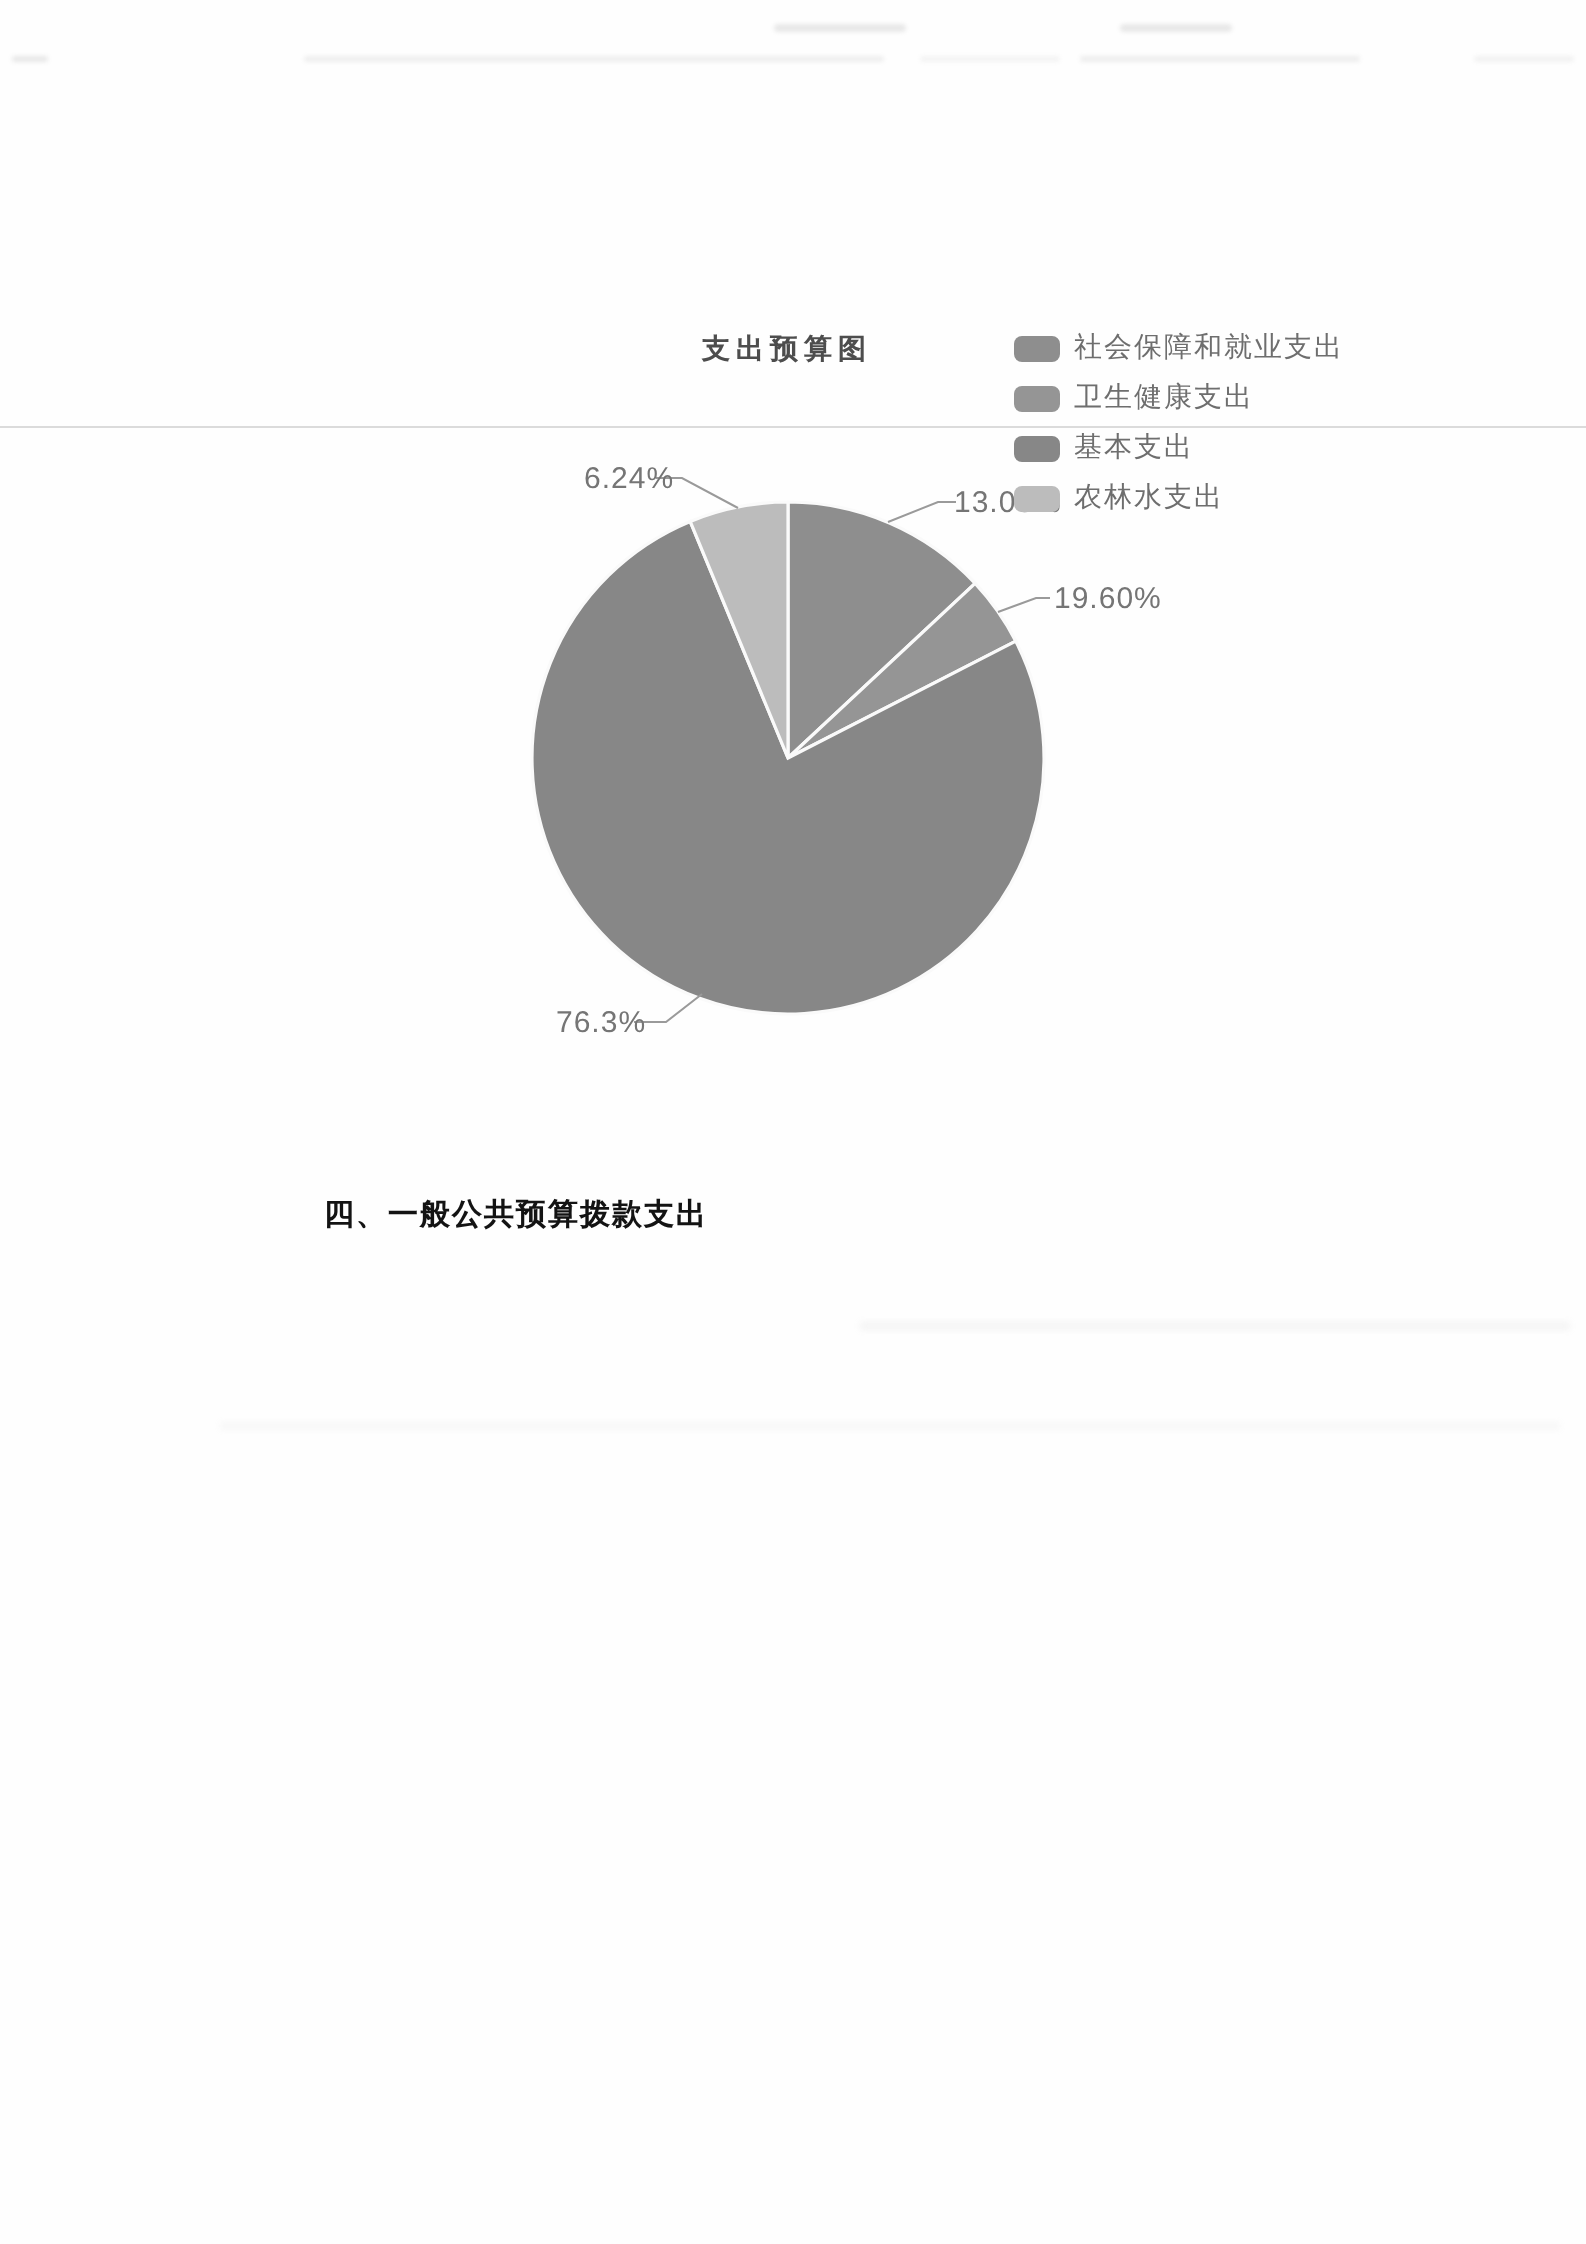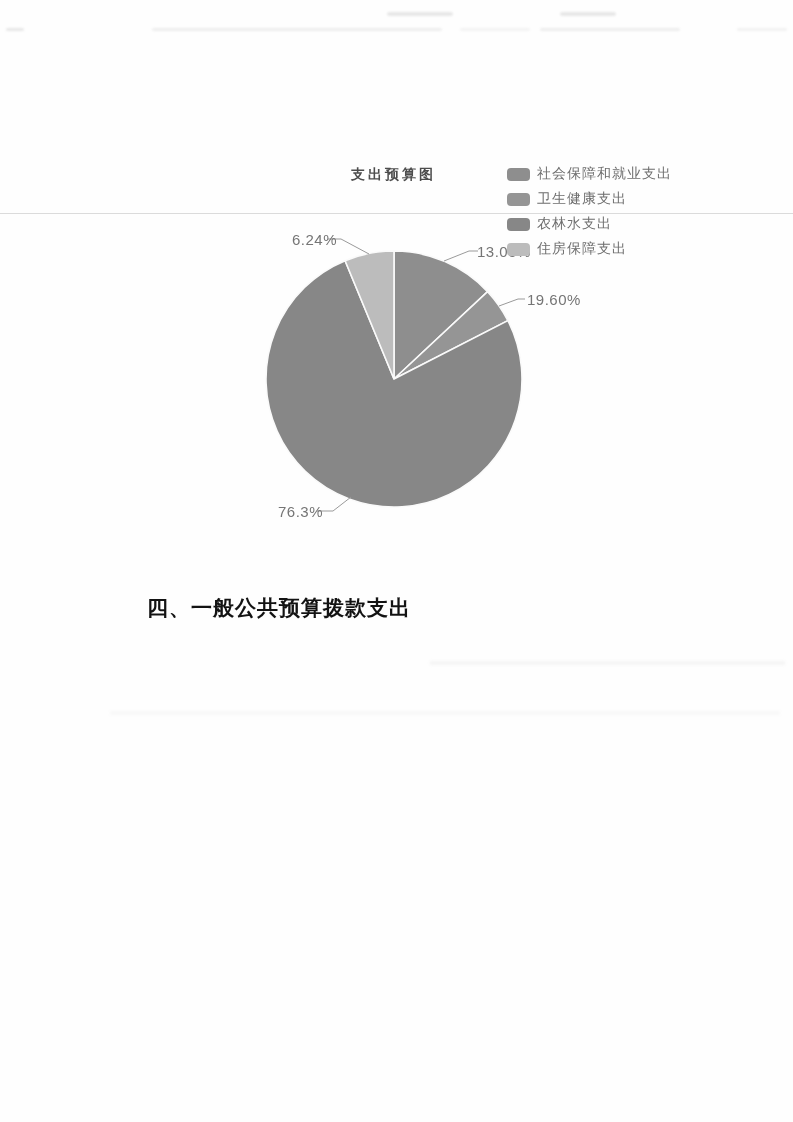--- a/index.html
+++ b/index.html
@@ -24,21 +24,21 @@
     position:absolute;font-size:15px;color:#757575;letter-spacing:.5px;z-index:2;white-space:nowrap;
   }
   .legend{position:absolute;left:507px;top:167px;z-index:4;list-style:none;margin:0;padding:0;}
   .legend li{display:flex;align-items:center;height:14px;margin-bottom:11px;font-family:Liberation Serif, serif;}
   .legend .swatch{width:23px;height:13px;border-radius:4px;background:#8e8e8e;margin-right:7px;flex:none;}
   .legend .lg-label{font-size:14px;color:#6e6e6e;letter-spacing:1px;white-space:nowrap;}
 
   
   .doc{position:absolute;left:110px;top:594px;width:576px;color:#1f1f1f;}
   .doc h2{
-    margin:0 0 13px 37px;font-size:21px;font-weight:700;color:#131313;
+    margin:0 0 13px 52px;font-size:15px;font-weight:700;color:#131313;
     font-family:"Liberation Sans","DejaVu Sans",sans-serif;letter-spacing:1px;line-height:27px;
   }
   .doc p{
     margin:0;font-family:"Liberation Serif","DejaVu Serif",serif;
     font-size:20px;line-height:40px;text-align:justify;text-indent:40px;
     color:#242424;letter-spacing:.5px;
   }
   .doc p b{font-weight:700;color:#101010;}
 </style>
 </head>
@@ -83,25 +83,25 @@
     <li>
       <span class="swatch" style="background: rgb(142, 142, 142);"></span>
       <span class="lg-label">社会保障和就业支出</span>
     </li>
     <li>
       <span class="swatch" style="background: rgb(149, 149, 149);"></span>
       <span class="lg-label">卫生健康支出</span>
     </li>
     <li>
       <span class="swatch" style="background: rgb(135, 135, 135);"></span>
-      <span class="lg-label">农林水支出</span>
+      <span class="lg-label">基本支出</span>
     </li>
     <li>
       <span class="swatch" style="background: rgb(188, 188, 188);"></span>
-      <span class="lg-label">住房保障支出</span>
+      <span class="lg-label">农林水支出</span>
     </li>
   </ul>
 
   <div class="doc">
     <h2>四、一般公共预算拨款支出</h2>
   </div>
 
 </div>
 
 </body></html>

